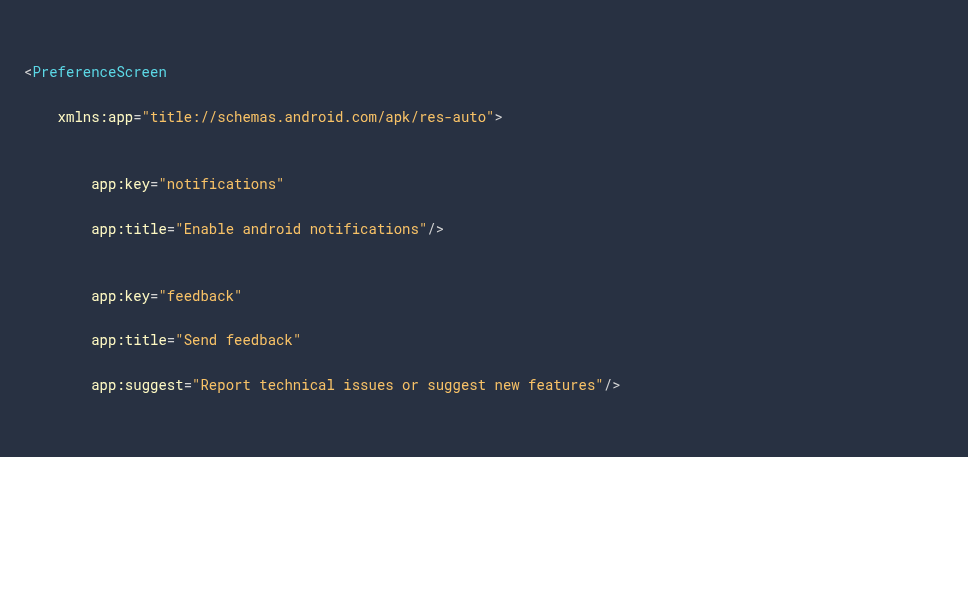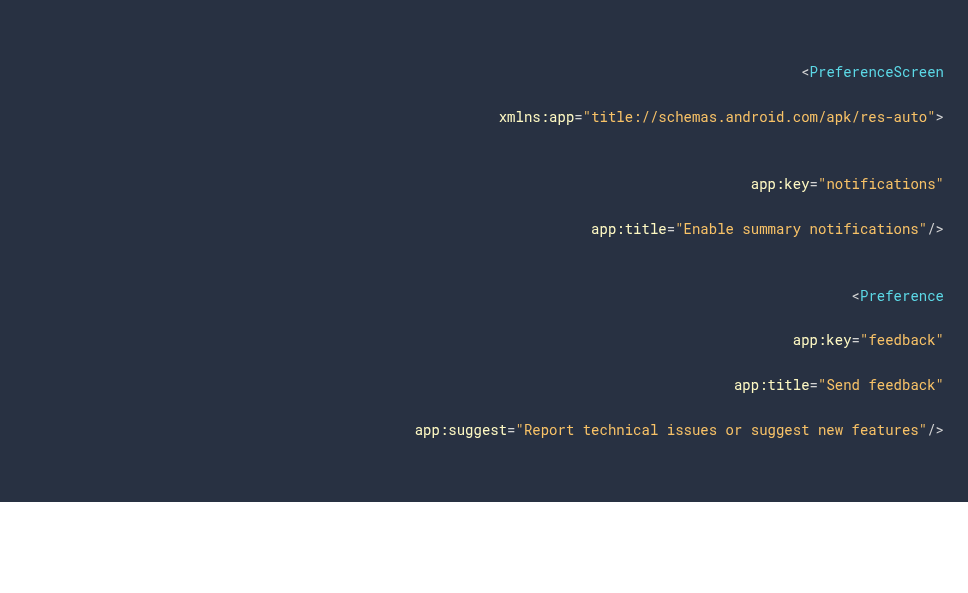--- a/index.html
+++ b/index.html
@@ -1,19 +1,18 @@
 <!DOCTYPE html>
 <html><head>
   <meta charset="utf-8">
   <style>
     * {
       margin: 0;
       padding: 0;
       box-sizing: border-box;
-      text-align: right;
     }
     body {
       font-family: -apple-system, BlinkMacSystemFont, "Segoe UI", Roboto, "Helvetica Neue", Arial, sans-serif;
       background: #fff;
       width: 968px;
     }
     .code-block {
       background: #283142;
       padding: 16px 24px;
       font-family: "Roboto Mono", Consolas, Monaco, "Courier New", monospace;
@@ -62,20 +61,19 @@
       
     </span>
     <span class="toolbar-icon">
       
     </span>
   </div>
 <span class="code-line"><span class="punct">&lt;</span><span class="tag">PreferenceScreen</span></span>
 <span class="code-line">    <span class="attr">xmlns:app</span><span class="punct">=</span><span class="val">"<span>title://schemas.android.com/apk/res-auto</span>"</span><span class="punct">&gt;</span></span>
 <span class="code-line"></span>
 <span class="code-line">        <span class="attr">app:key</span><span class="punct">=</span><span class="val">"<span>notifications</span>"</span></span>
-<span class="code-line">        <span class="attr">app:title</span><span class="punct">=</span><span class="val">"<span>Enable summary notifications</span>"</span><span class="punct">/&gt;</span></span>
+<span class="code-line">        <span class="attr">app:title</span><span class="punct">=</span><span class="val">"<span>Enable android notifications</span>"</span><span class="punct">/&gt;</span></span>
 <span class="code-line"></span>
-<span class="code-line">    <span class="punct">&lt;</span><span class="tag">Preference</span></span>
 <span class="code-line">        <span class="attr">app:key</span><span class="punct">=</span><span class="val">"<span>feedback</span>"</span></span>
 <span class="code-line">        <span class="attr">app:title</span><span class="punct">=</span><span class="val">"<span>Send feedback</span>"</span></span>
 <span class="code-line">        <span class="attr">app:suggest</span><span class="punct">=</span><span class="val">"<span>Report technical issues or suggest new features</span>"</span><span class="punct">/&gt;</span></span>
 <span class="code-line"></span>
 </div>
 
 </body></html>

